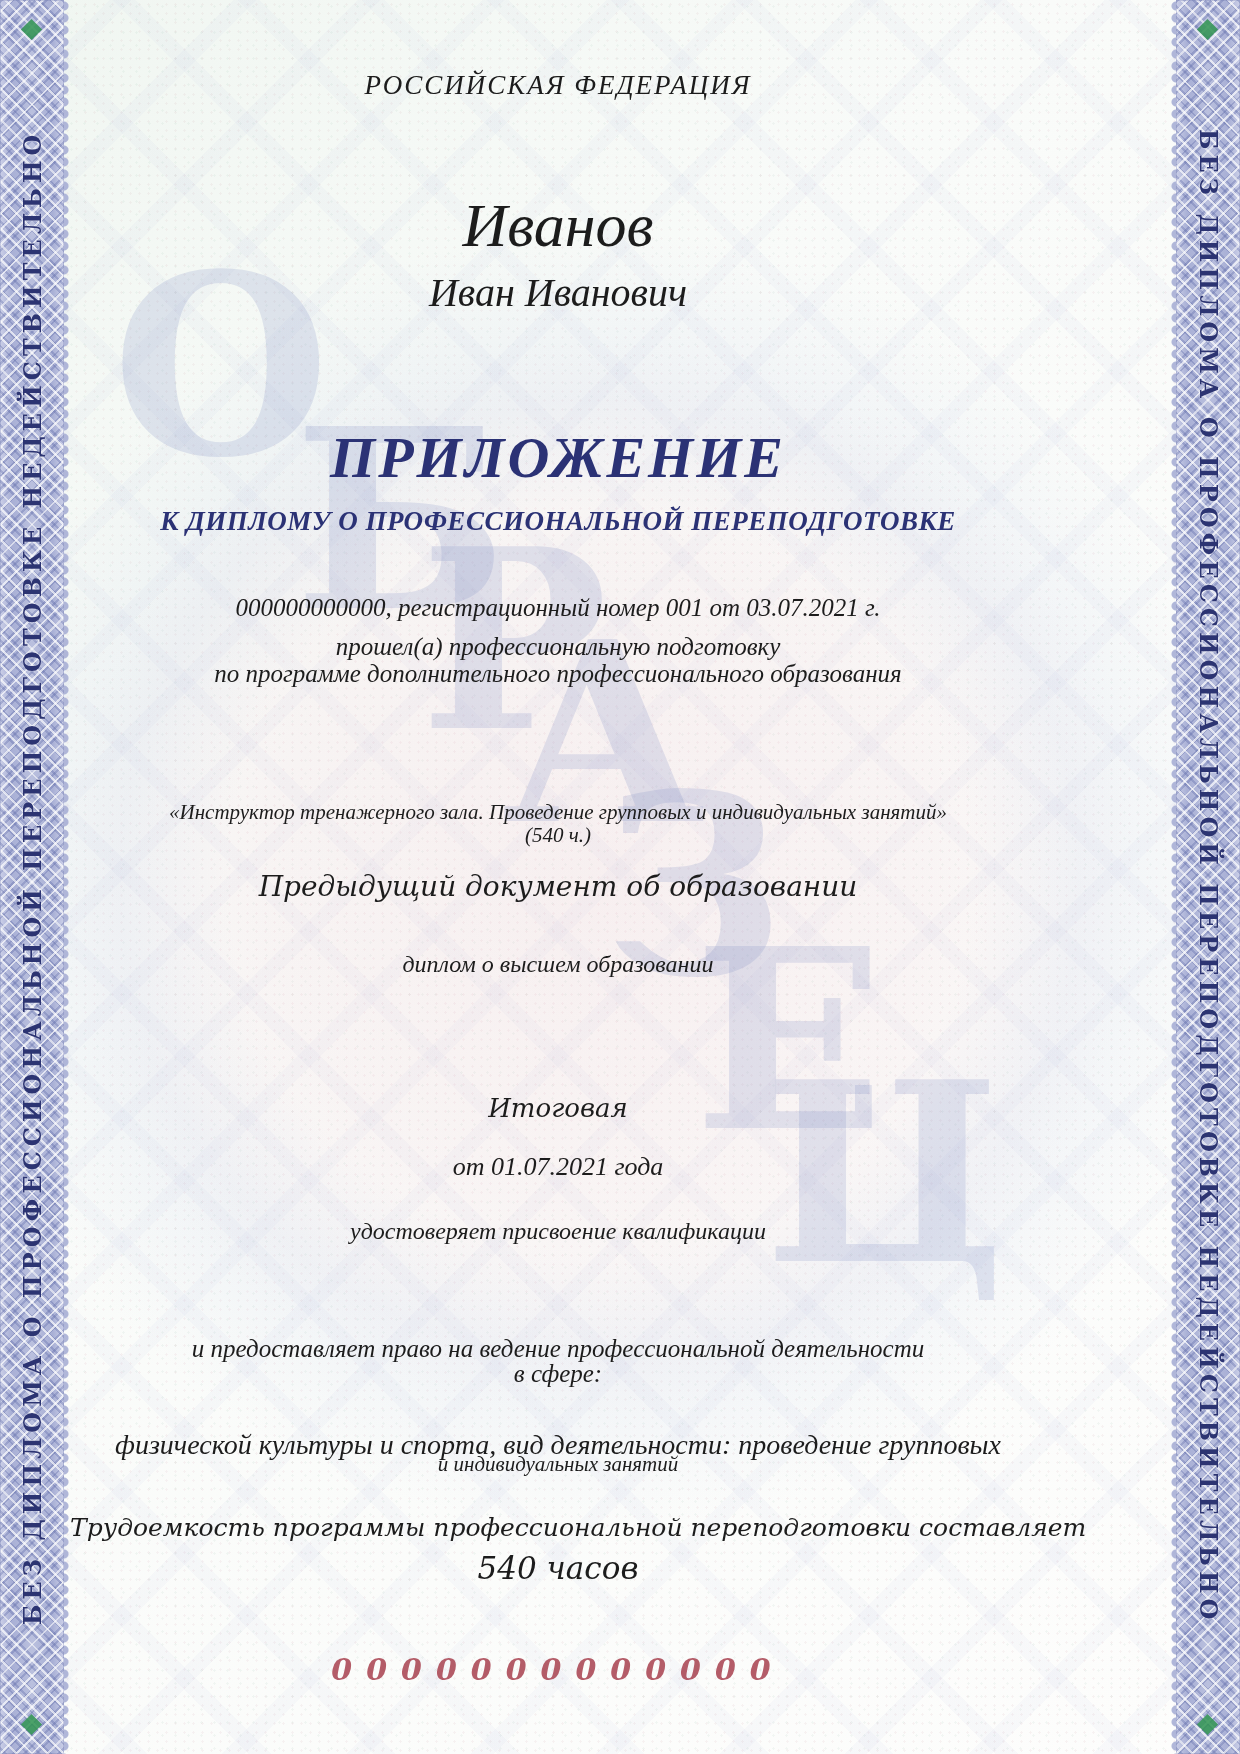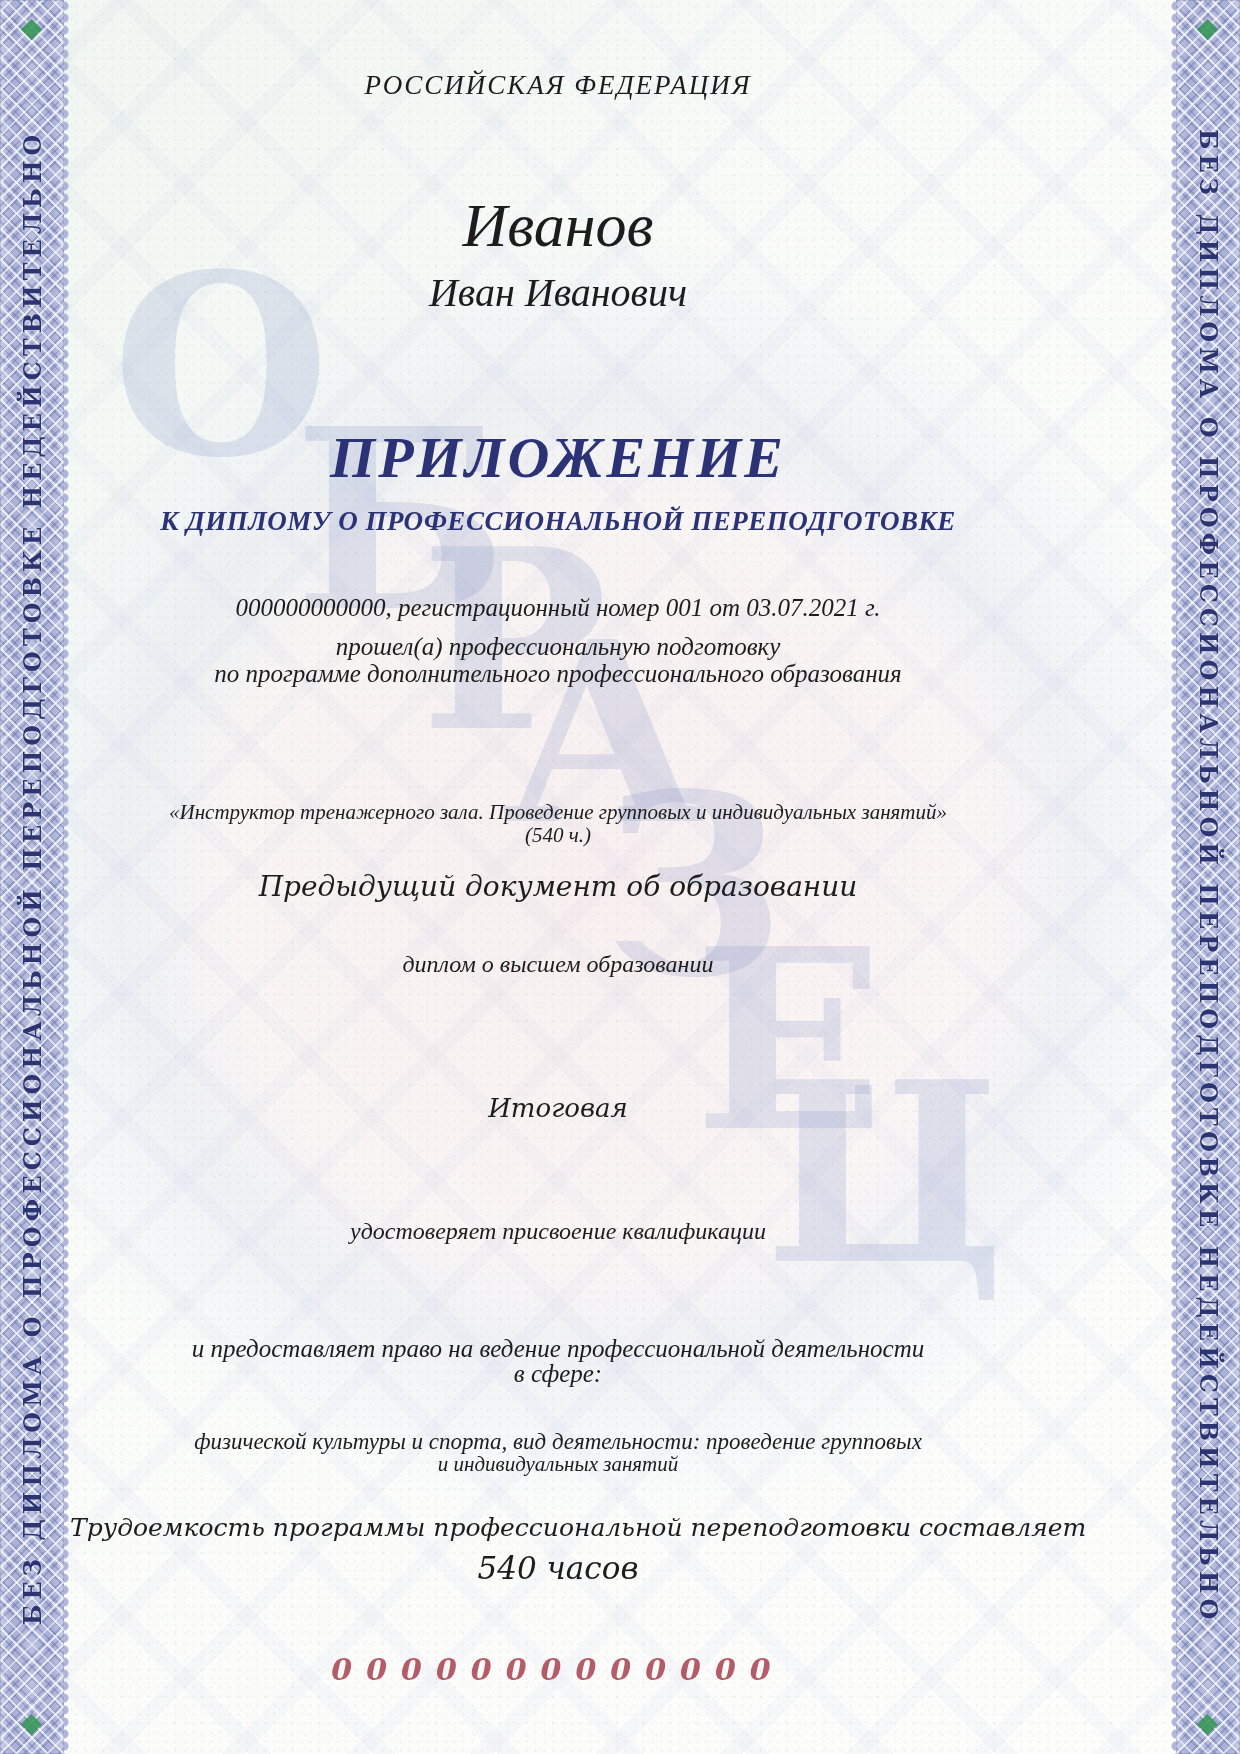--- a/index.html
+++ b/index.html
@@ -93,21 +93,21 @@
   .l-paren{top:823px;font-size:21px;}
   .l-prevlabel{top:870px;font-size:28px;}
   .l-prevvalue{top:951px;font-size:24px;}
   .l-c1{top:1093px;font-size:26px;}
   .l-c2{top:1120px;font-size:26px;}
   .l-c3{top:1152px;font-size:26px;}
   .l-cert{top:1218px;font-size:24px;}
   .l-qual{top:1280px;font-size:21px;}
   .l-rights1{top:1335px;font-size:25px;}
   .l-rights2{top:1360px;font-size:25px;}
-  .l-sphere1{top:1429px;font-size:23px;text-align:center;}
+  .l-sphere1{top:1429px;font-size:28px;text-align:center;}
   .l-sphere2{top:1452px;font-size:21px;}
   .l-workload{top:1513px;font-size:25px;}
   .l-hours{top:1550px;font-size:31px;}
   .l-formnum{
     top:1652px;font-size:30px;font-weight:bold;
     letter-spacing:14px;color:#a8414f;opacity:.85;
     font-family:"DejaVu Serif", serif;
   }
 </style>
 </head>
@@ -154,20 +154,21 @@
     <div class="tline l-t1">прошел(а) профессиональную подготовку</div>
     <div class="tline l-t2">по программе дополнительного профессионального образования</div>
 
     <div class="tline l-program">«Инструктор тренажерного зала. Проведение групповых и индивидуальных занятий»</div>
     <div class="tline l-paren">(540 ч.)</div>
 
     <div class="tline l-prevlabel f-dec">Предыдущий документ об образовании</div>
     <div class="tline l-prevvalue">диплом о высшем образовании</div>
 
     <div class="tline l-c1 f-dec">Итоговая</div>
+    <div class="tline l-c3">от 01.07.2021 года</div>
 
     <div class="tline l-cert">удостоверяет присвоение квалификации</div>
 
     <div class="tline l-rights1">и предоставляет право на ведение профессиональной деятельности</div>
     <div class="tline l-rights2">в сфере:</div>
 
     <div class="tline l-sphere1">физической культуры и спорта, вид деятельности: проведение групповых</div>
     <div class="tline l-sphere2">и индивидуальных занятий</div>
 
     <div class="tline l-workload f-dec">Трудоемкость программы профессиональной переподготовки составляет</div>

